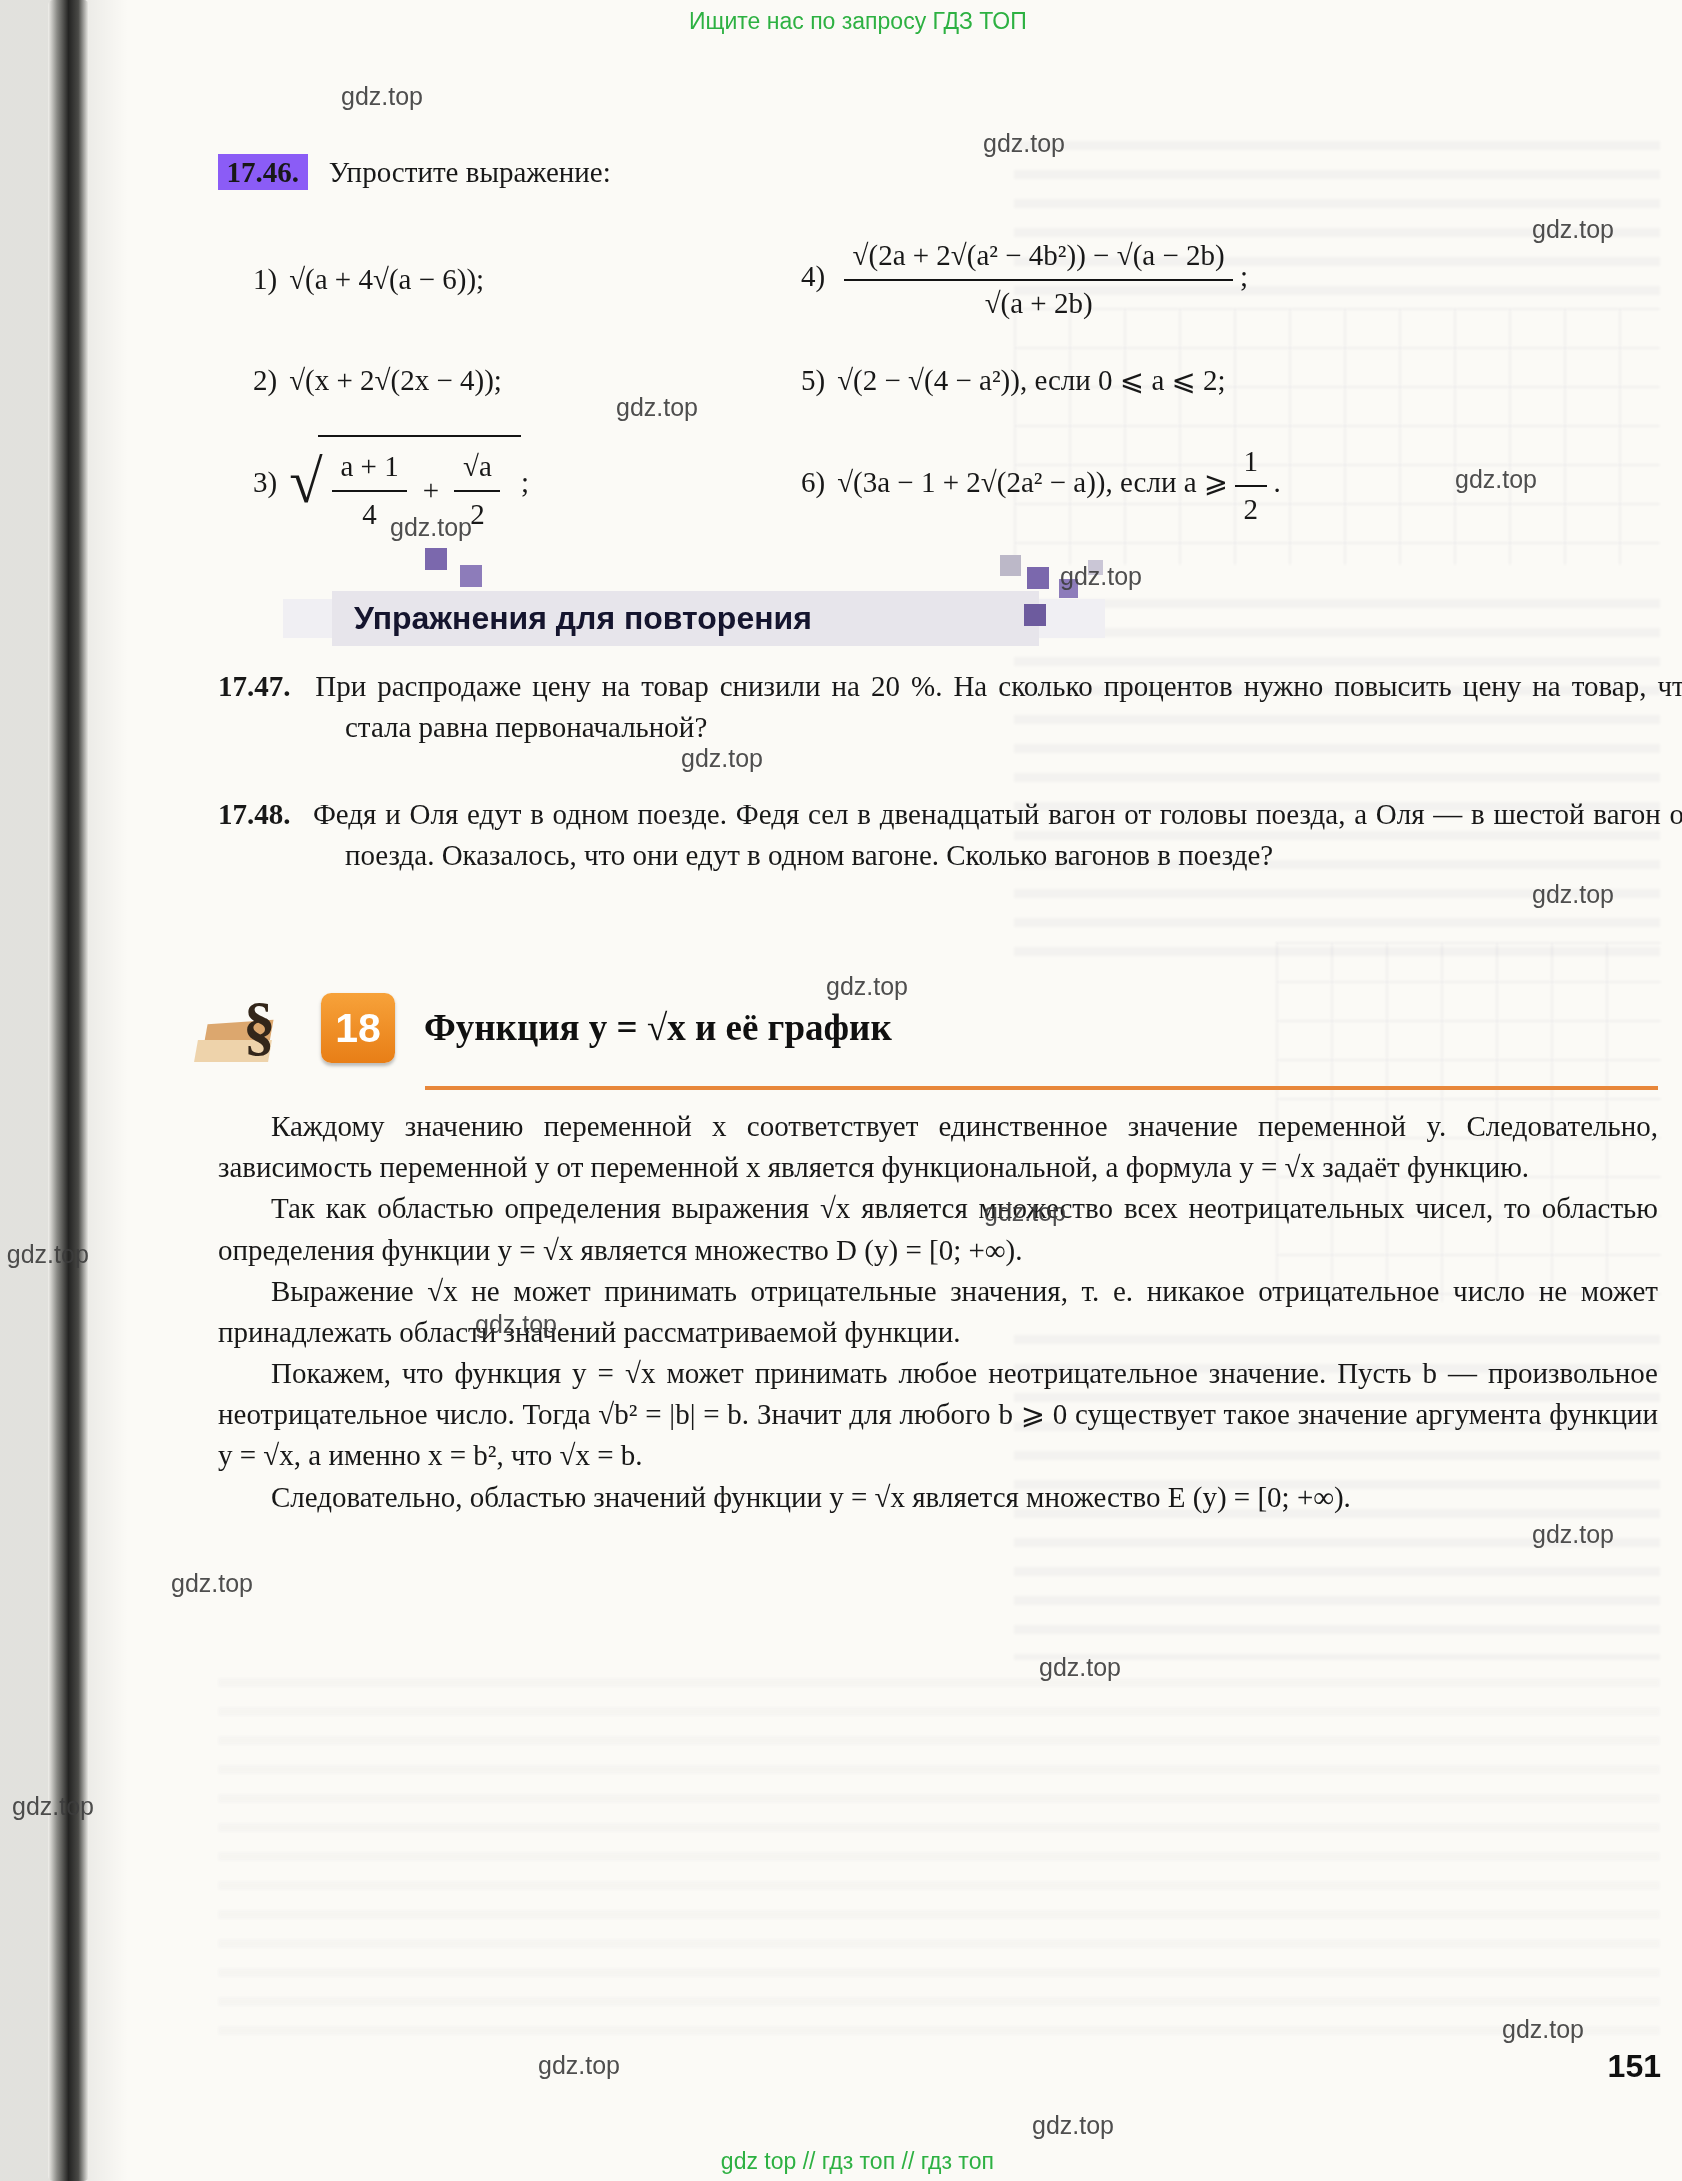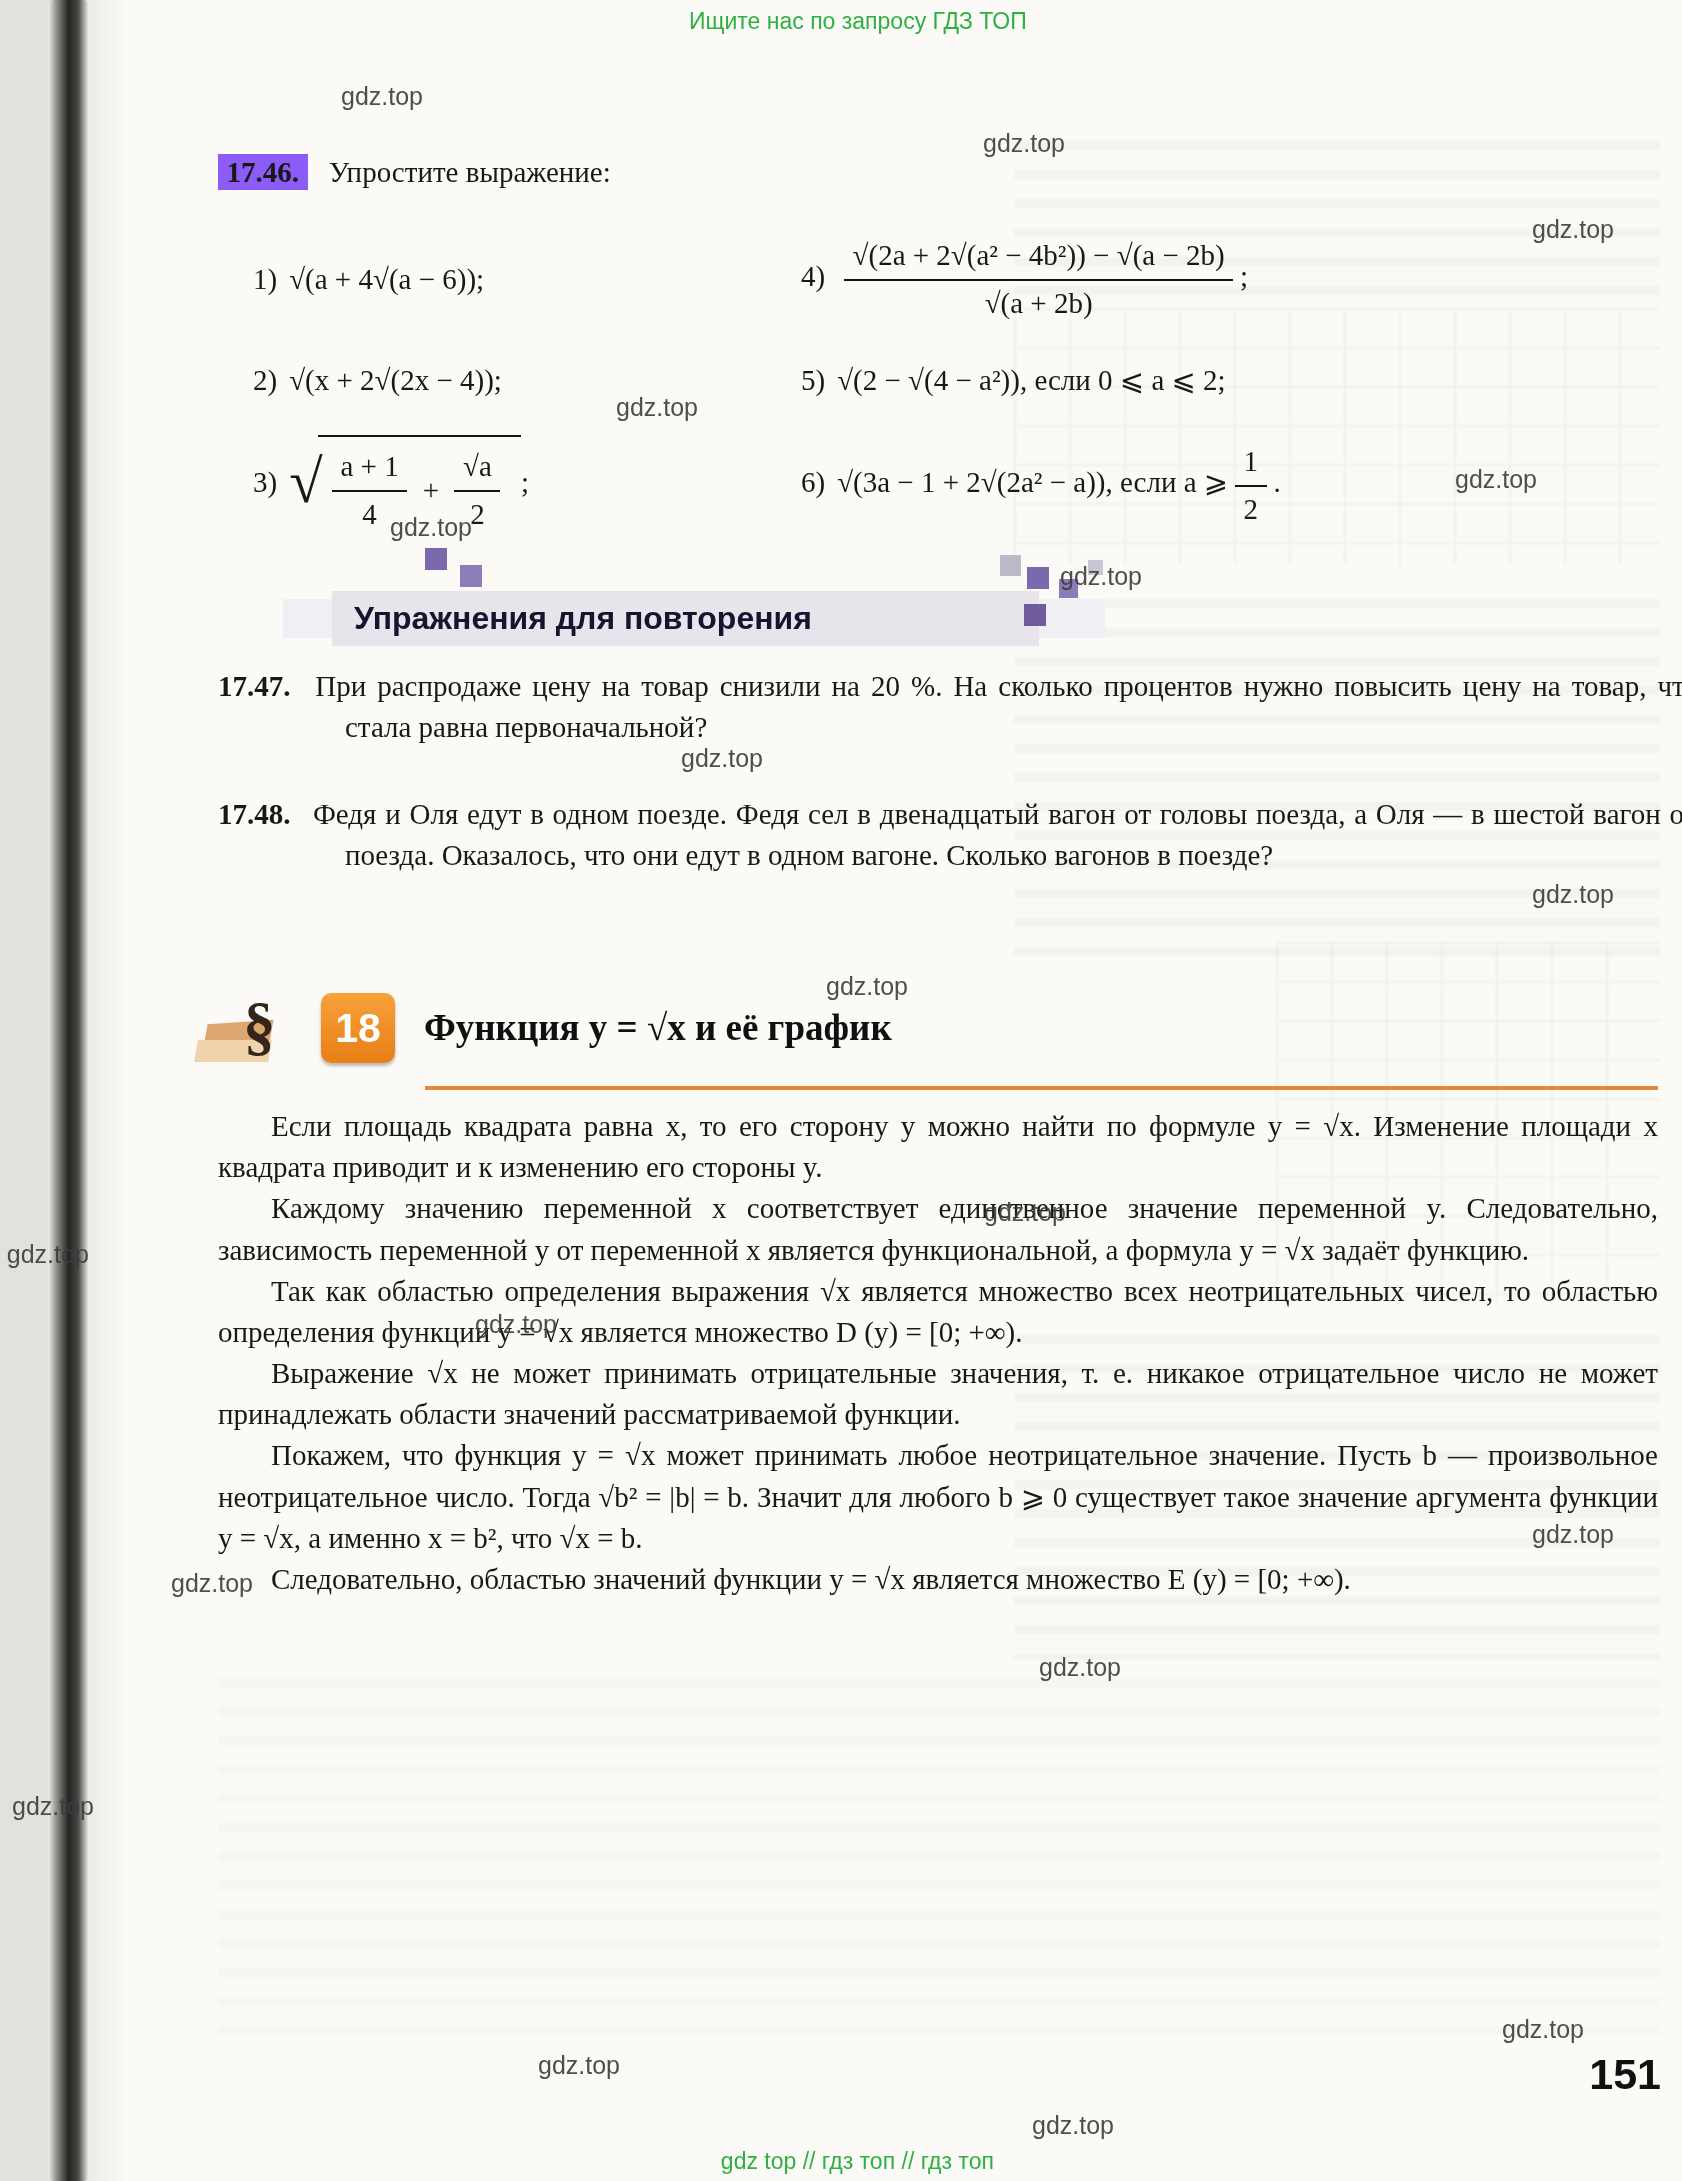--- a/index.html
+++ b/index.html
@@ -57,21 +57,21 @@
         font-family:"Liberation Sans",sans-serif;font-weight:bold;font-size:41px;color:#ffffff;
         box-shadow:0 2.6px 3.4px rgba(0,0,0,.25);margin-left:13px;}
   .sec-title{position:absolute;left:219px;top:19px;font-family:Liberation Serif, serif;
         font-weight:bold;font-size:37px;color:#101010;white-space:nowrap;}
   .sec-rule{position:absolute;left:425px;top:1086px;width:1233px;height:4.3px;background:#e8873a;}
   
   .body-col{position:absolute;left:218px;top:1106px;width:1440px;}
   .body-p{margin:0;text-indent:53px;text-align:justify;}
   
   .page-num{position:absolute;left:1575px;top:2044px;width:86px;text-align:right;
-        font-family:"Liberation Sans",sans-serif;font-weight:bold;font-size:43px;color:#101010;}
+        font-family:"Liberation Sans",sans-serif;font-weight:bold;font-size:32px;color:#101010;}
 </style>
 </head>
 <body>
 
 <div class="page">
 
   <div class="binding"></div>
 
   <div class="bleed-lines" style="left:1014px;top:141px;width:646px;height:163px;"></div>
   <div class="bleed-grid" style="left:1014px;top:308px;width:646px;height:257px;"></div>
@@ -152,21 +152,20 @@
     <span class="tan2"></span>
     <span class="para-mark">§</span>
     <span class="sec-badge">
         <span>18</span>
       </span>
     <span class="sec-title">Функция  y = √x  и её график</span>
   </div>
   <div class="sec-rule"></div>
 
   <div class="body-col">
-    <p class="body-p">Если площадь квадрата равна x, то его сторону y можно найти по формуле y = √x. Изменение площади x квадрата приводит и к изменению его стороны y.</p>
     <p class="body-p">Каждому значению переменной x соответствует единственное значение переменной y. Следовательно, зависимость переменной y от переменной x является функциональной, а формула y = √x задаёт функцию.</p>
     <p class="body-p">Так как областью определения выражения √x является множество всех неотрицательных чисел, то областью определения функции y = √x является множество D (y) = [0; +∞).</p>
     <p class="body-p">Выражение √x не может принимать отрицательные значения, т. е. никакое отрицательное число не может принадлежать области значений рассматриваемой функции.</p>
     <p class="body-p">Покажем, что функция y = √x может принимать любое неотрицательное значение. Пусть b — произвольное неотрицательное число. Тогда √b² = |b| = b. Значит для любого b ⩾ 0 существует такое значение аргумента функции y = √x, а именно x = b², что √x = b.</p>
     <p class="body-p">Следовательно, областью значений функции y = √x является множество E (y) = [0; +∞).</p>
   </div>
 
   <div class="page-num">151</div>
 
   <span class="wm" style="left:341px;top:79px;">gdz.top</span>

